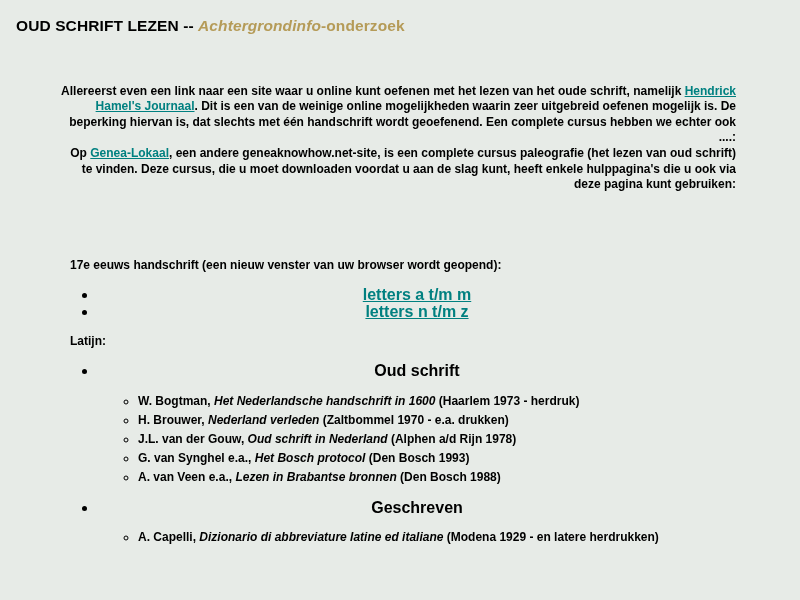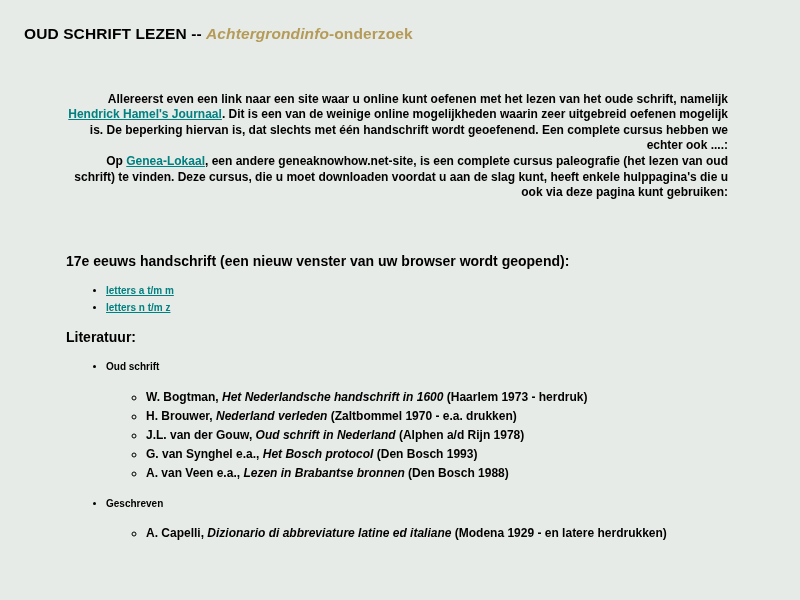--- a/index.html
+++ b/index.html
@@ -17,21 +17,21 @@
     font-weight: bold;
     color: #000000;
     -webkit-font-smoothing: none;
   }
 
   .page {
     position: relative;
     width: 764px;
     height: 600px;
     box-sizing: border-box;
-    padding: 16px;
+    padding: 8px;
   }
 
   
   .page-title {
     margin: 0;
     padding: 9px 0 0 8px;
     font-size: 15.5px;
     font-weight: bold;
     line-height: 1.2;
     letter-spacing: 0.1px;
@@ -70,44 +70,45 @@
 
   
   ul.level1 {
     margin: 14px 0 14px 0;
     padding-left: 40px;
     list-style-type: disc;
   }
   ul.level1 > li {
     margin: 0 0 1px 0;
     line-height: 15.6px;
-    font-size: 10px;
+    font-size: 16px;
     font-weight: bold;
+    text-align: center;
   }
   ul.level2 {
     margin: 14px 0 14px 0;
     padding-left: 40px;
     list-style-type: circle;
   }
   ul.level2 > li {
     margin: 0 0 2px 0;
     line-height: 17px;
     font-size: 12px;
     font-weight: bold;
   }
   li.group-head {
     font-weight: bold;
   }
   em.work {
     font-style: italic;
     font-weight: bold;
   }
   .label-line {
-    margin: 0;
-    font-size: 14px;
+    margin: 12px;
+    font-size: 12px;
     font-weight: bold;
     line-height: 15.6px;
   }
 </style>
 </head>
 <body>
 
 <div class="page">
 
   <h1 class="page-title">
@@ -124,23 +125,23 @@
 
     <div class="spacer-md"></div>
 
     <p class="label-line">17e eeuws handschrift (een nieuw venster van uw browser wordt geopend):</p>
 
     <ul class="level1">
       <li><a class="link" href="#">letters a t/m m</a></li>
       <li><a class="link" href="#">letters n t/m z</a></li>
     </ul>
 
+    <p class="label-line">Latijn:</p>
 
 
-    <p class="label-line">Literatuur:</p>
 
     <ul class="level1">
       <li class="group-head">Oud schrift</li>
       <ul class="level2">
         <li><span>W. Bogtman, </span><em class="work">Het Nederlandsche handschrift in 1600</em><span> (Haarlem 1973 - herdruk)</span></li>
         <li><span>H. Brouwer, </span><em class="work">Nederland verleden</em><span> (Zaltbommel 1970 - e.a. drukken)</span></li>
         <li><span>J.L. van der Gouw, </span><em class="work">Oud schrift in Nederland</em><span> (Alphen a/d Rijn 1978)</span></li>
         <li><span>G. van Synghel e.a., </span><em class="work">Het Bosch protocol</em><span> (Den Bosch 1993)</span></li>
         <li><span>A. van Veen e.a., </span><em class="work">Lezen in Brabantse bronnen</em><span> (Den Bosch 1988)</span></li>
       </ul>

